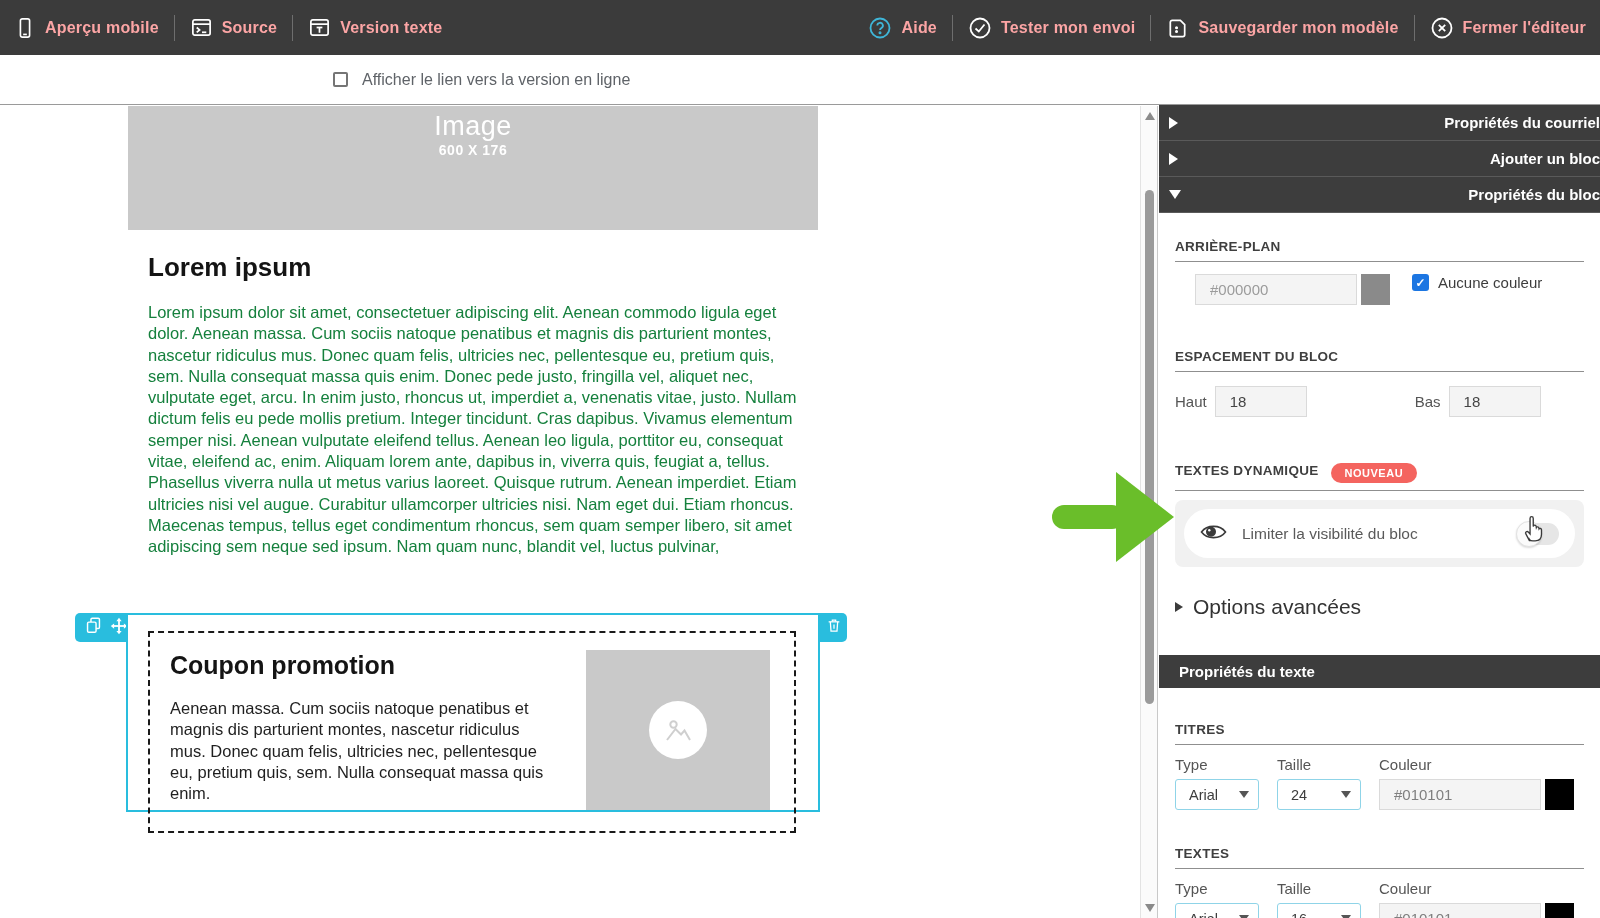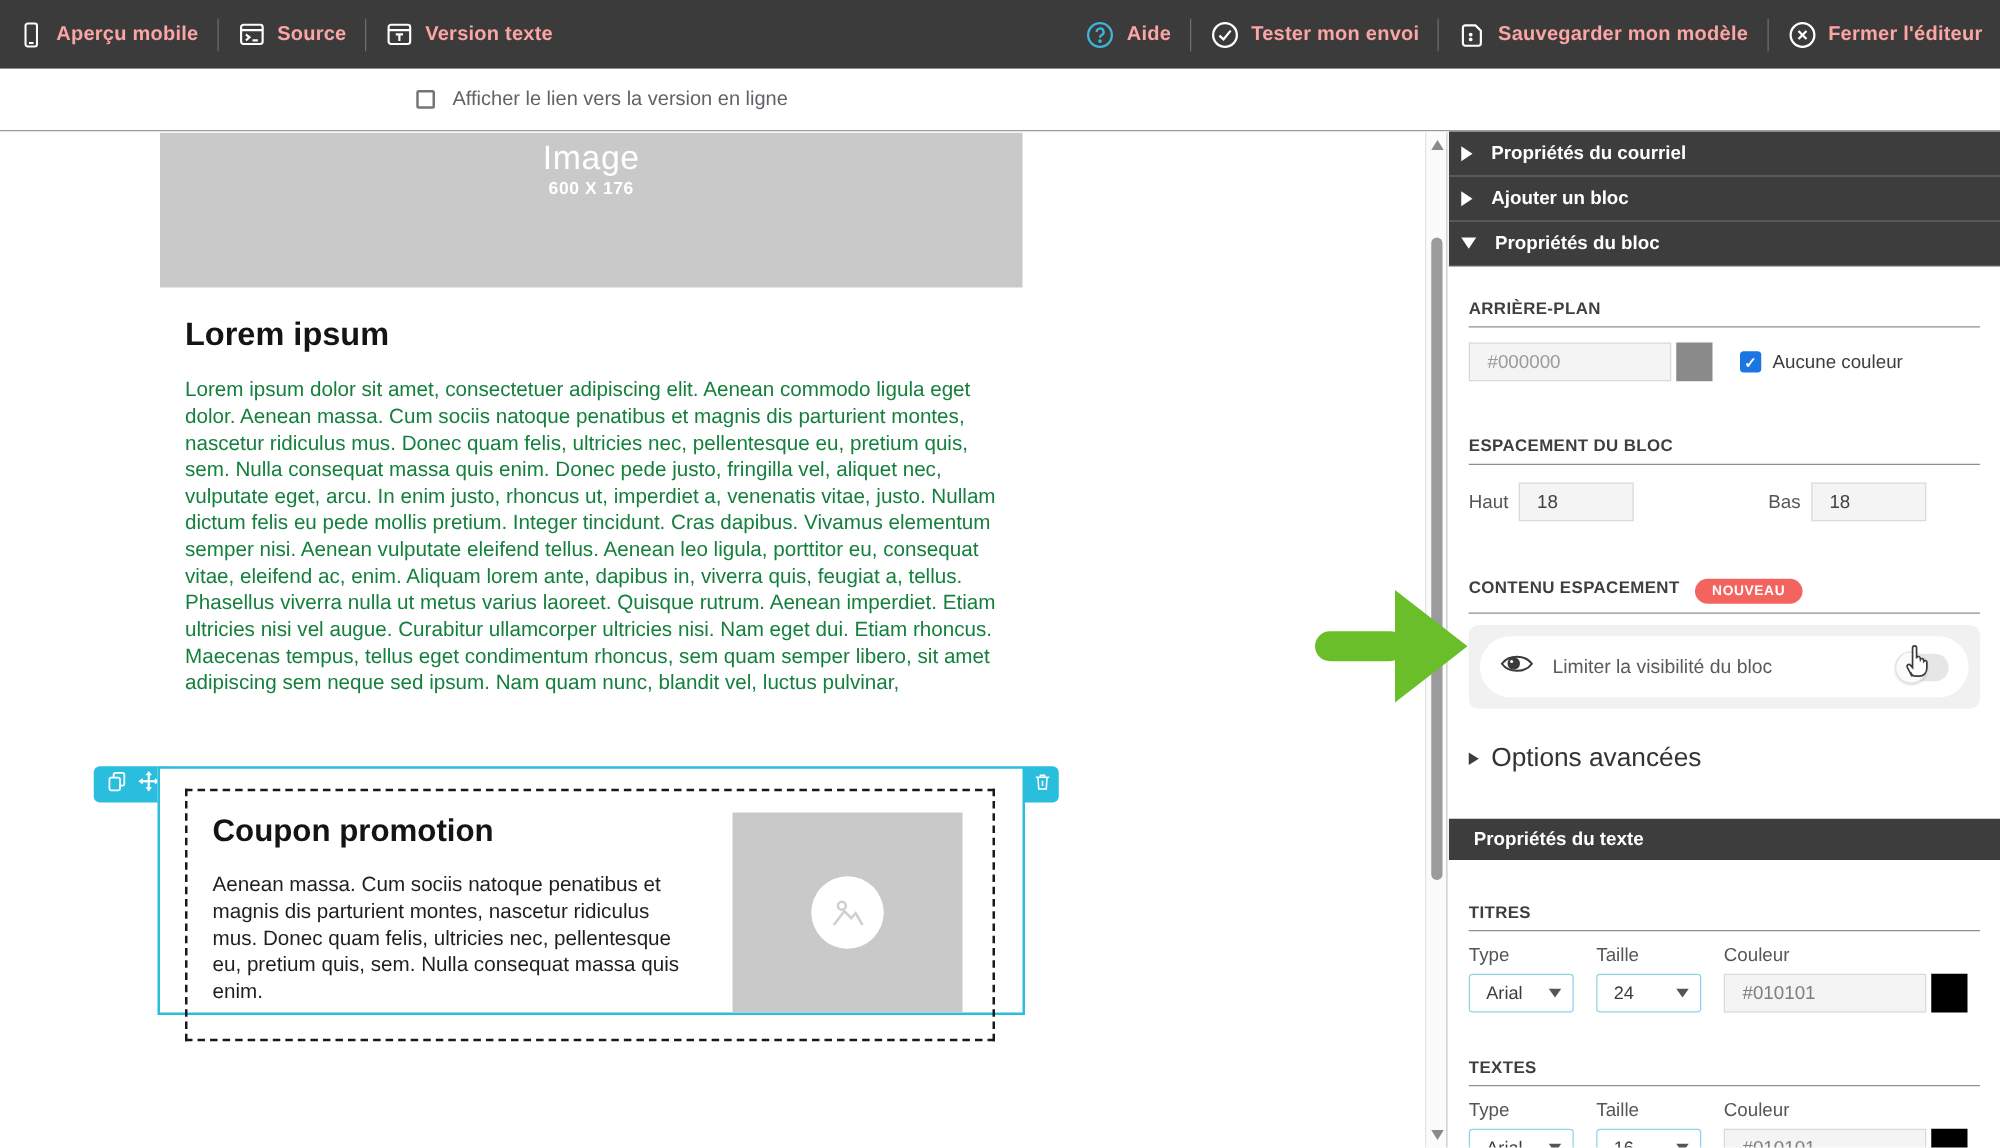--- a/index.html
+++ b/index.html
@@ -66,33 +66,33 @@
              border-left:5px solid transparent; border-right:5px solid transparent;
              border-top:8px solid #8a8a8a; }
   .vs-thumb { position:absolute; left:4px; top:84px; width:9px; height:514px;
               background:#9b9b9b; border-radius:5px; }
 
   
   .sidebar { position:absolute; left:1159px; top:105px; width:441px; height:813px;
              background:#fff; overflow:hidden; }
   .acc-row { height:36px; background:#3d3d3d; border-bottom:1px solid #5a5a5a;
              display:flex; align-items:center; color:#fff; font-size:15px;
-             font-weight:700; padding-left:10px; gap:15px; cursor:pointer; }
+             font-weight:700; padding-left:10px; gap:15px; cursor:pointer;justify-content:space-between; }
   .tri-r { width:0; height:0; border-top:6px solid transparent;
            border-bottom:6px solid transparent; border-left:9px solid #fff; }
   .tri-d { width:0; height:0; border-left:6px solid transparent;
            border-right:6px solid transparent; border-top:9px solid #fff; }
   .sb-content { padding:0 16px; }
   .sec-title { font-size:13.5px; font-weight:700; color:#3f3f3f; letter-spacing:.3px; }
   .sec-rule { border-bottom:1px solid #8f8f8f; margin-top:7px; }
   .badge { display:inline-block; background:#f4645f; color:#fff; font-size:11px;
            font-weight:700; letter-spacing:.5px; padding:4px 14px; border-radius:11px;
            margin-left:12px; vertical-align:-2px; }
 
-  .color-row { display:flex; align-items:center; margin-top:12px; }
+  .color-row { display:flex; margin-top:12px;margin-left:20px; }
   .color-input { width:162px; height:31px; background:#f4f4f4; border:1px solid #dadada;
                  font-size:15px; color:#9b9b9b; display:flex; align-items:center;
                  padding-left:14px; }
   .swatch { width:29px; height:31px; margin-left:4px; }
   .swatch.gray { background:#8a8a8a; }
   .swatch.black { background:#000; }
   .cb-checked { width:17px; height:17px; background:#1c76e2; border-radius:3px;
                 color:#fff; font-size:12px; font-weight:700; display:flex;
                 align-items:center; justify-content:center; margin-left:22px; }
   .cb-label { font-size:15px; color:#3d3d3d; margin-left:9px; }
@@ -320,21 +320,21 @@
       <div class="space-row">
         <span class="fld-label">Haut</span>
         <div class="num-input">18</div>
         <span class="fld-label" style="margin-left:108px">Bas</span>
         <div class="num-input">18</div>
       </div>
     </div>
 
     <div class="mt44">
       <div>
-        <span class="sec-title">CONTENU ESPACEMENT</span><span class="badge">NOUVEAU</span>
+        <span class="sec-title">TEXTES DYNAMIQUE</span><span class="badge">NOUVEAU</span>
       </div>
       <div class="sec-rule"></div>
       <div class="dyn-card">
         <div class="dyn-inner">
           <span>
             <svg width="27" height="18" viewBox="0 0 27 18" fill="none" stroke="#3a3a3a" stroke-width="1.6">
               <path d="M1.5 9 C7 1.5 20 1.5 25.5 9 C20 16.5 7 16.5 1.5 9 Z"></path>
               <circle cx="11" cy="8.8" r="4.2" fill="#3a3a3a"></circle>
               <circle cx="9.3" cy="7.2" r="1.2" fill="#fff" stroke="none"></circle>
             </svg></span>

